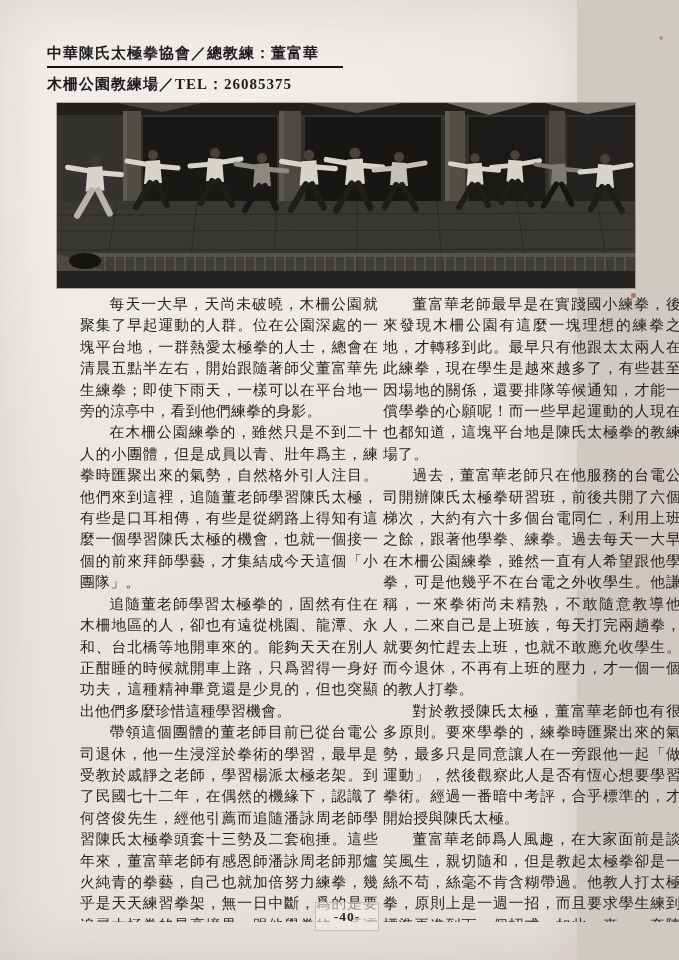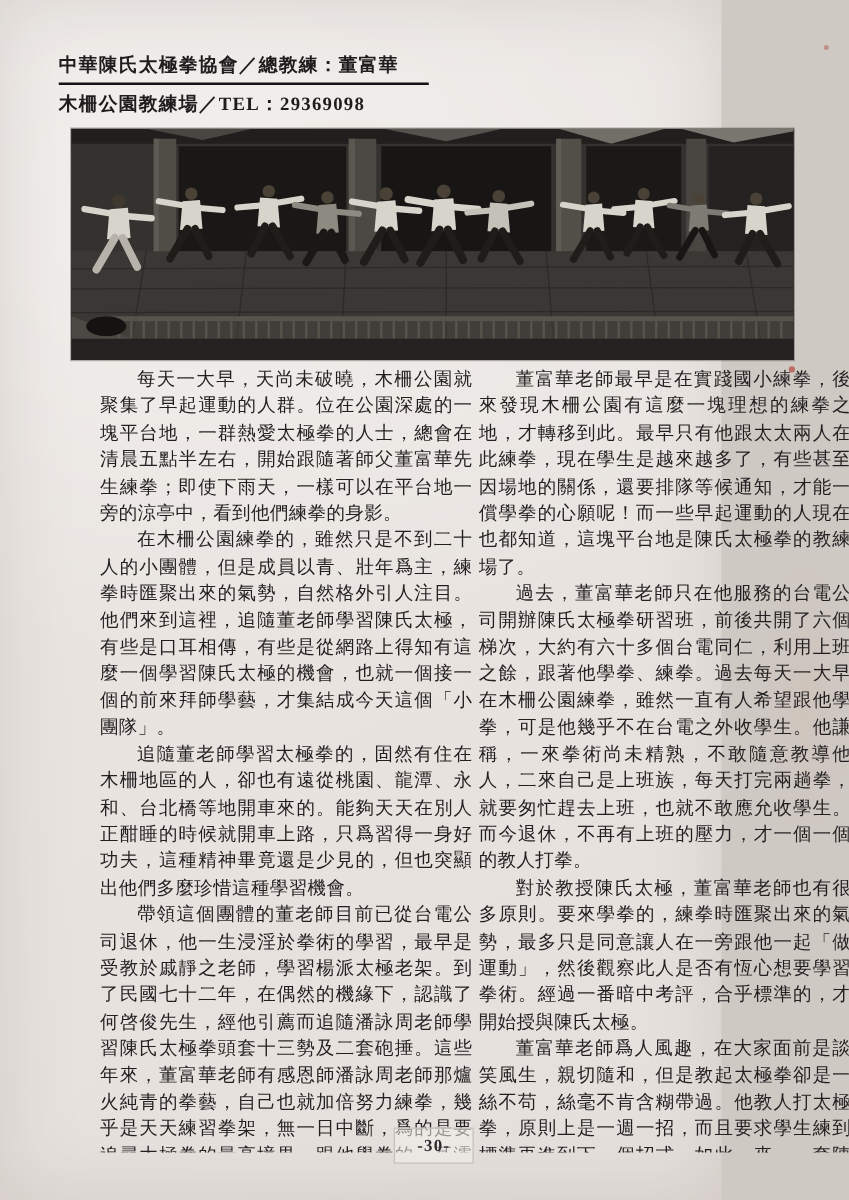--- a/index.html
+++ b/index.html
@@ -65,21 +65,21 @@
 
 <div class="page">
 
   <div class="stain stain-a"></div>
   <div class="stain stain-b"></div>
   <div class="speck speck-a"></div>
   <div class="speck speck-b"></div>
 
   <header class="hdr">
     <span class="h1">中華陳氏太極拳協會／總教練：董富華</span>
-    <span class="h2">木柵公園教練場／TEL：29369098</span>
+    <span class="h2">木柵公園教練場／TEL：26085375</span>
   </header>
 
   <figure class="photo">
     <svg viewBox="0 0 578 185" aria-hidden="true">
       <defs>
         <linearGradient id="pbg" x1="0" y1="0" x2="0" y2="1">
           <stop offset="0" stop-color="#44423e"></stop>
           <stop offset="0.55" stop-color="#2c2b28"></stop>
           <stop offset="1" stop-color="#1b1a18"></stop>
         </linearGradient>
@@ -216,16 +216,16 @@
   </section>
 
   <section class="col col-right">
     <p>董富華老師最早是在實踐國小練拳，後來發現木柵公園有這麼一塊理想的練拳之地，才轉移到此。最早只有他跟太太兩人在此練拳，現在學生是越來越多了，有些甚至因場地的關係，還要排隊等候通知，才能一償學拳的心願呢！而一些早起運動的人現在也都知道，這塊平台地是陳氏太極拳的教練場了。</p>
     <p>過去，董富華老師只在他服務的台電公司開辦陳氏太極拳研習班，前後共開了六個梯次，大約有六十多個台電同仁，利用上班之餘，跟著他學拳、練拳。過去每天一大早在木柵公園練拳，雖然一直有人希望跟他學拳，可是他幾乎不在台電之外收學生。他謙稱，一來拳術尚未精熟，不敢隨意教導他人，二來自己是上班族，每天打完兩趟拳，就要匆忙趕去上班，也就不敢應允收學生。而今退休，不再有上班的壓力，才一個一個的教人打拳。</p>
     <p>對於教授陳氏太極，董富華老師也有很多原則。要來學拳的，練拳時匯聚出來的氣勢，最多只是同意讓人在一旁跟他一起「做運動」，然後觀察此人是否有恆心想要學習拳術。經過一番暗中考評，合乎標準的，才開始授與陳氏太極。</p>
     <p>董富華老師爲人風趣，在大家面前是談笑風生，親切隨和，但是教起太極拳卻是一絲不苟，絲毫不肯含糊帶過。他教人打太極拳，原則上是一週一招，而且要求學生練到標準再進到下一個招式。如此一來，一套陳氏太極拳十</p>
   </section>
 
   <div class="pagenum">
-    <span>-30-</span>
+    <span>-40-</span>
   </div>
 
 </div>
 
 </body></html>

